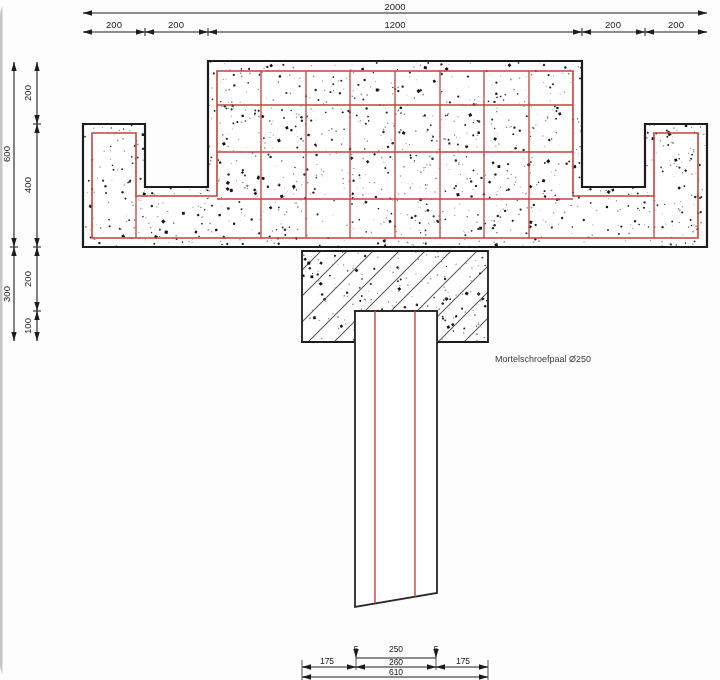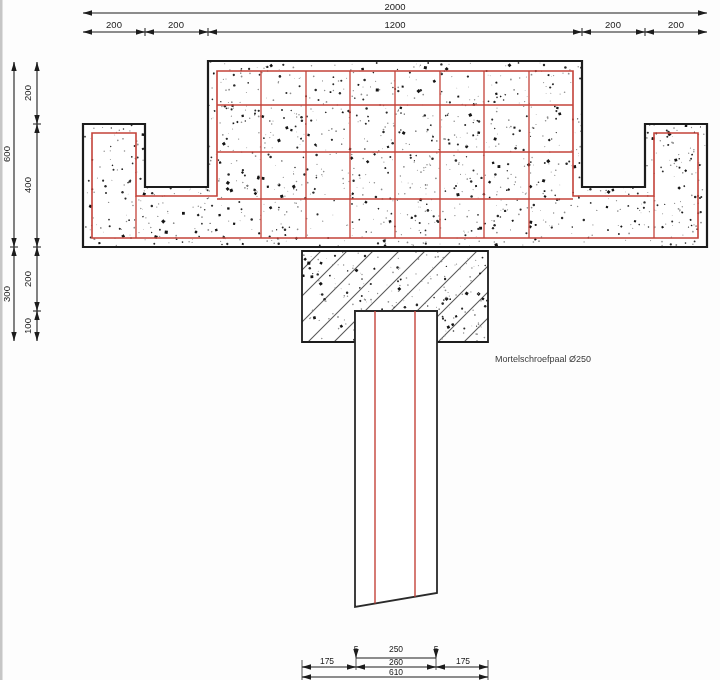--- a/index.html
+++ b/index.html
@@ -1,16 +1,16 @@
 <!DOCTYPE html>
 <html><head>
 <meta charset="utf-8">
 <style>
   html,body{margin:0;padding:0;background:#fdfdfd;}
-  .stage{position:relative;width:720px;height:680px;background:#fdfdfd;overflow:hidden;}
+  .stage{position:relative;width:720px;height:680px;background:#fdfdfd;overflow:hidden;border-radius:15px;}
   svg text{font-family:"Liberation Sans","DejaVu Sans",sans-serif;fill:#222;}
   .dimtext{font-size:9.5px;}
   .dimtext-sm{font-size:8.5px;}
   .annot{font-size:9px;fill:#3a3a3a;}
   .dimline{stroke:#1c1c1c;stroke-width:1.1;fill:none;}
   .extline{stroke:#2a2a2a;stroke-width:0.8;fill:none;}
   .tick{stroke:#1c1c1c;stroke-width:1;fill:none;}
   .arrow{fill:#1c1c1c;stroke:none;}
 </style>
 </head>

